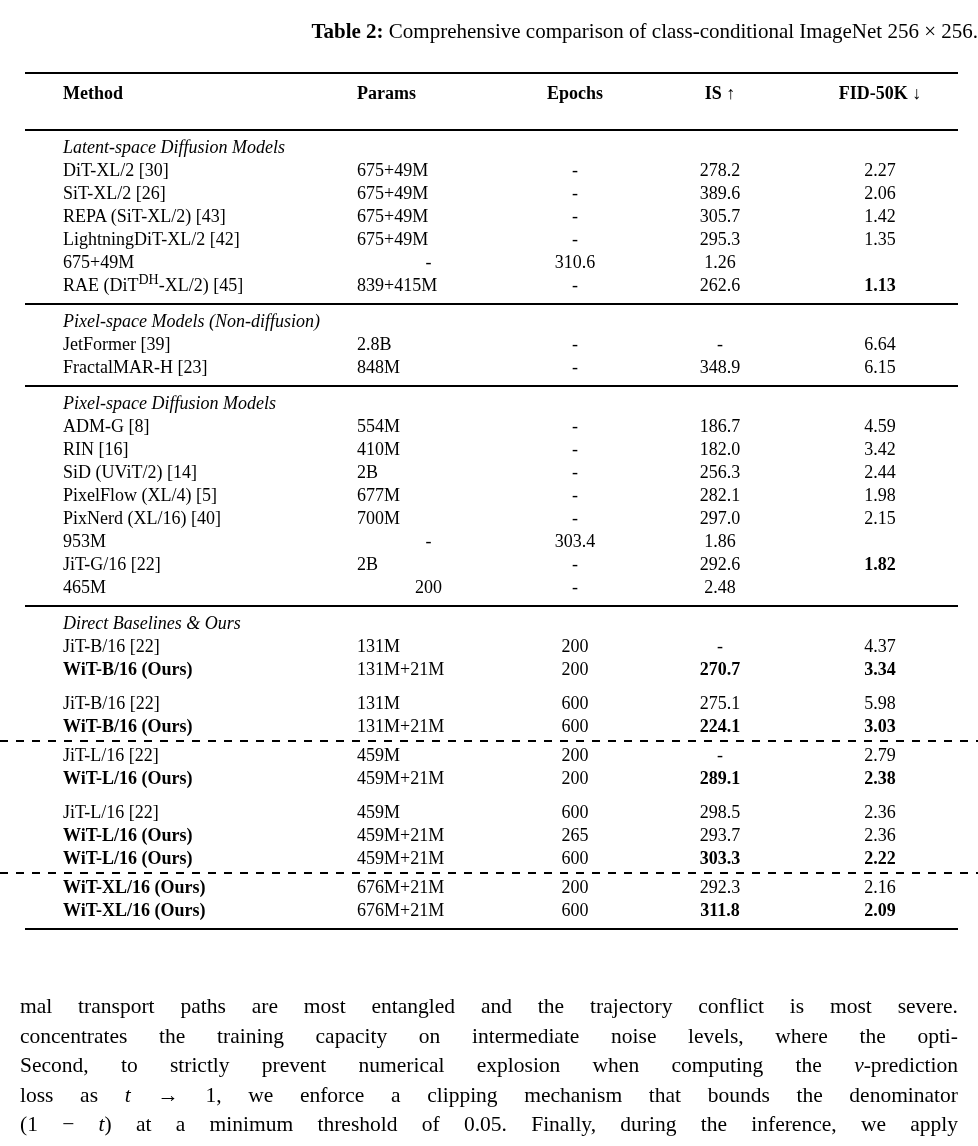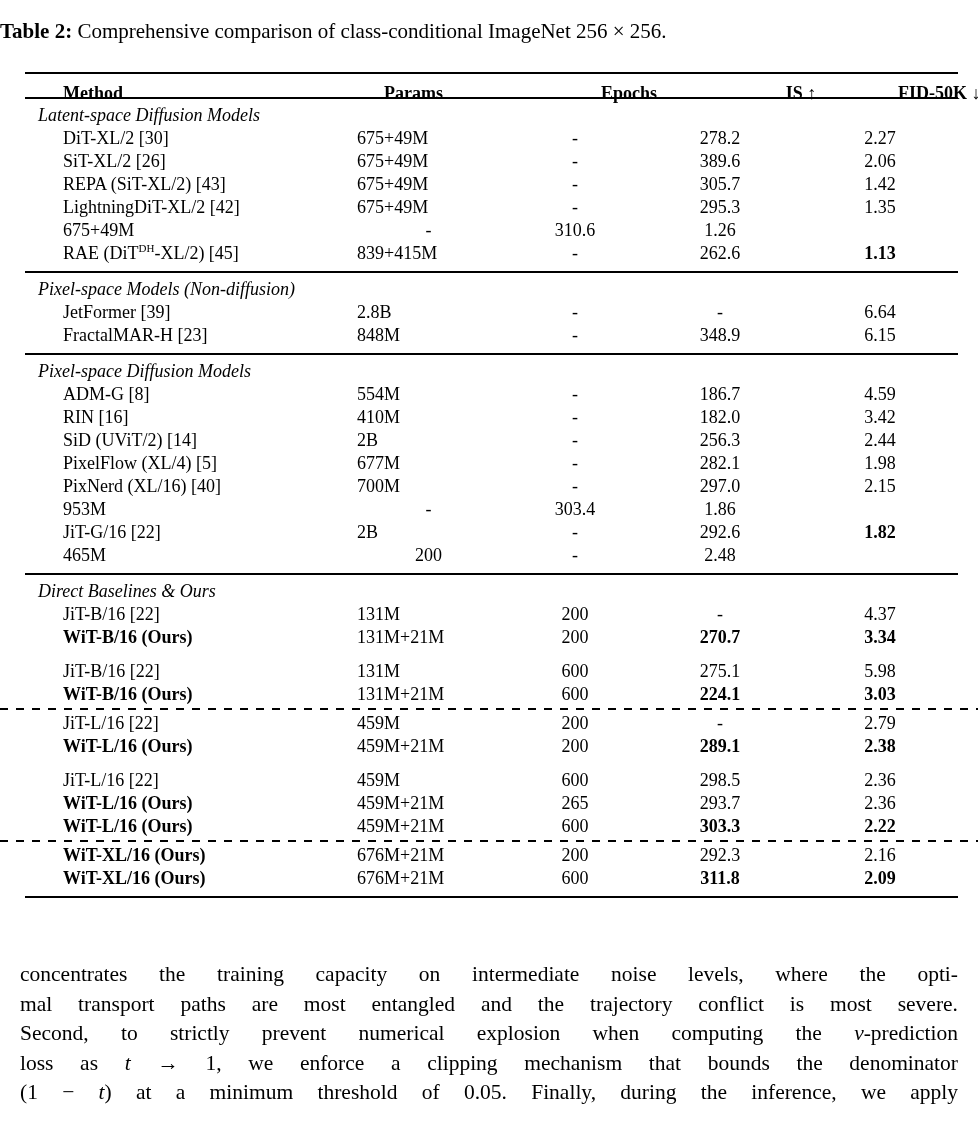--- a/index.html
+++ b/index.html
@@ -4,21 +4,21 @@
 <style>
   html, body { margin:0; padding:0; overflow:hidden; }
   body {
     width:978px; height:1146px;
     background:#ffffff; color:#000000;
     font-family:"Liberation Serif","DejaVu Serif",serif;
     position:relative;
   }
   .caption {
     margin-top:17px;
-    text-align:left;
+    text-align:right;
     font-size:21px;
     line-height:28px;
   }
   .caption .cap-label { font-weight:bold; }
 
   .tablewrap { margin-top:27px; width:978px; }
 
   .rule {
     height:0;
     border-top:2px solid #000;
@@ -26,38 +26,38 @@
   }
   .rule.thick { border-top-width:2.5px; }
 
   .trow {
     display:grid;
     grid-template-columns:294px 143px 150px 140px 1fr;
     padding:0 8px 0 63px;
     height:23px; line-height:23px;
     font-size:18px;
   }
-  .trow.header { height:23px; line-height:39px; font-weight:bold;gap:27px; }
+  .trow.header { height:55px; line-height:39px; font-weight:bold; }
   .cell { white-space:nowrap; overflow:visible; }
   .cell.center { text-align:center; }
   .cell .b, .b { font-weight:bold; }
 
   .sec { padding:5px 0 6px 0; }
   .section-title {
     font-style:italic;
-    padding-left:38px;
+    padding-left:63px;
     height:23px; line-height:23px;
     font-size:18px;
   }
   .gap-row { height:11px; }
   .dashed-sep {
     height:2px; margin:2px 0;
     background:repeating-linear-gradient(90deg,#000 0 8px,transparent 8px 16px);
   }
-  sup { font-size:11px; line-height:0; vertical-align:super; }
+  sup { font-size:14px; line-height:0; vertical-align:super; }
 
   .bodytext {
     margin:62px 20px 0 20px;
     font-size:21.5px;
     line-height:29.5px;
   }
   .bodyline {
     text-align:justify;
     text-align-last:justify;
   }
@@ -285,18 +285,18 @@
           <div class="cell center">600</div>
           <div class="cell center b">311.8</div>
           <div class="cell center b">2.09</div>
         </div>
       </div>
     </div>
   <div class="rule thick"></div>
 </div>
 
 <div class="bodytext" id="body-text">
+    <div class="bodyline">mal transport paths are most entangled and the trajectory conflict is most severe.</div>
     <div class="bodyline">concentrates the training capacity on intermediate noise levels, where the opti-</div>
-    <div class="bodyline">mal transport paths are most entangled and the trajectory conflict is most severe.</div>
     <div class="bodyline">Second, to strictly prevent numerical explosion when computing the <i>v</i>-prediction</div>
     <div class="bodyline">loss as <i>t</i> → 1, we enforce a clipping mechanism that bounds the denominator</div>
     <div class="bodyline">(1 − <i>t</i>) at a minimum threshold of 0.05. Finally, during the inference, we apply</div>
   </div>
 
 </body></html>

